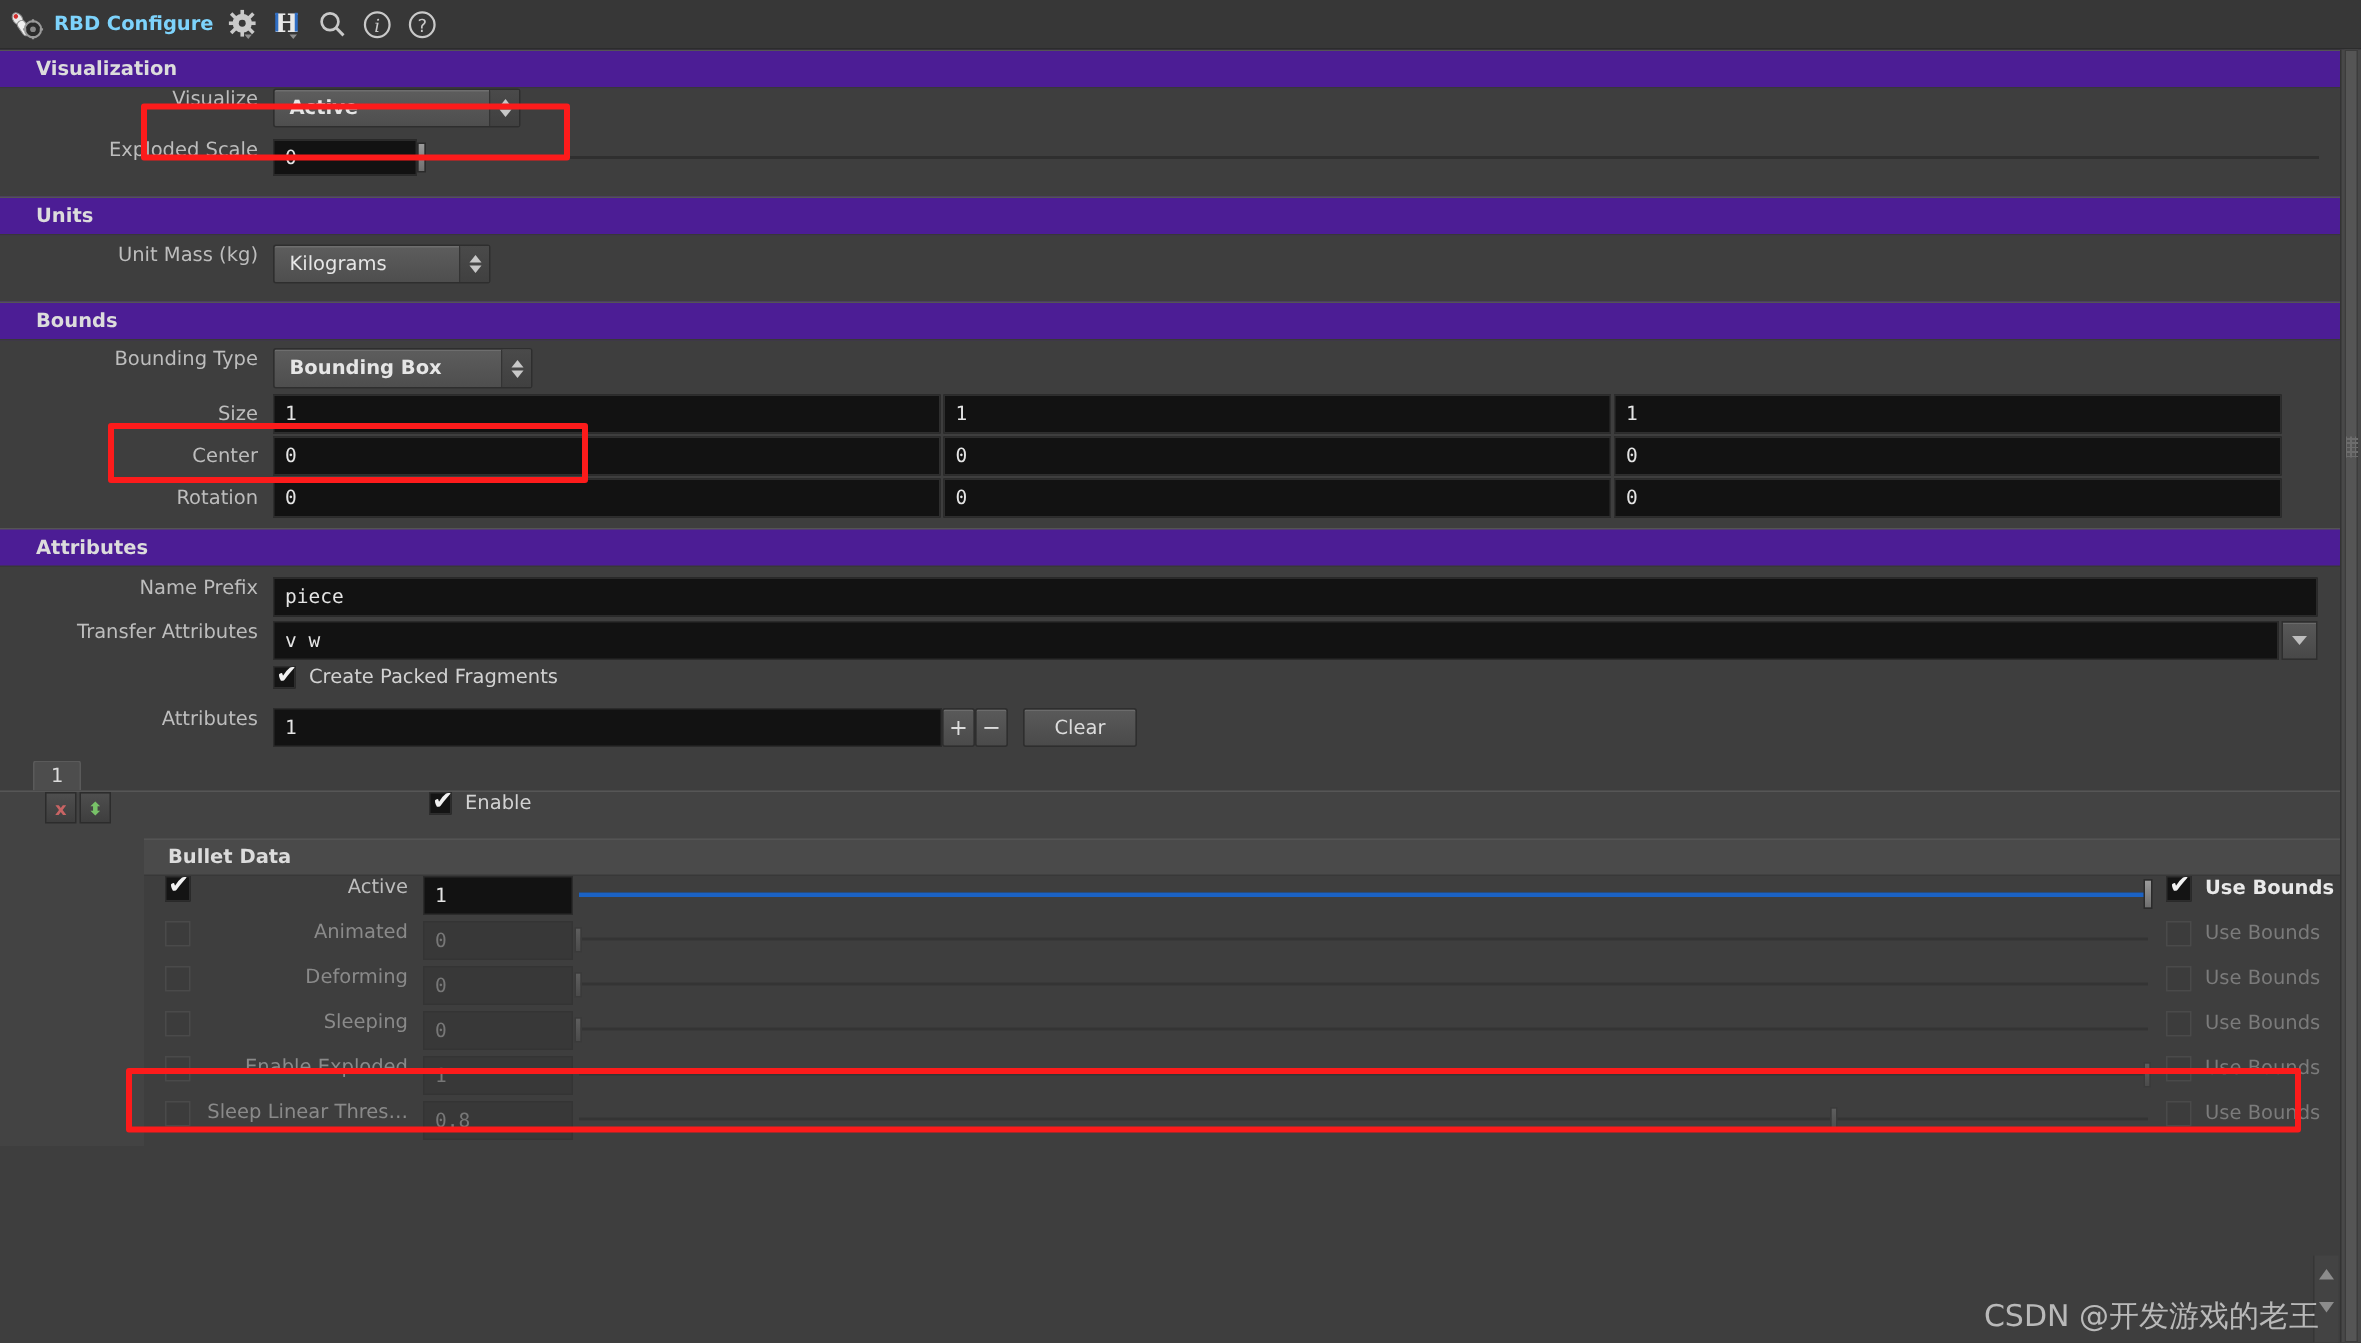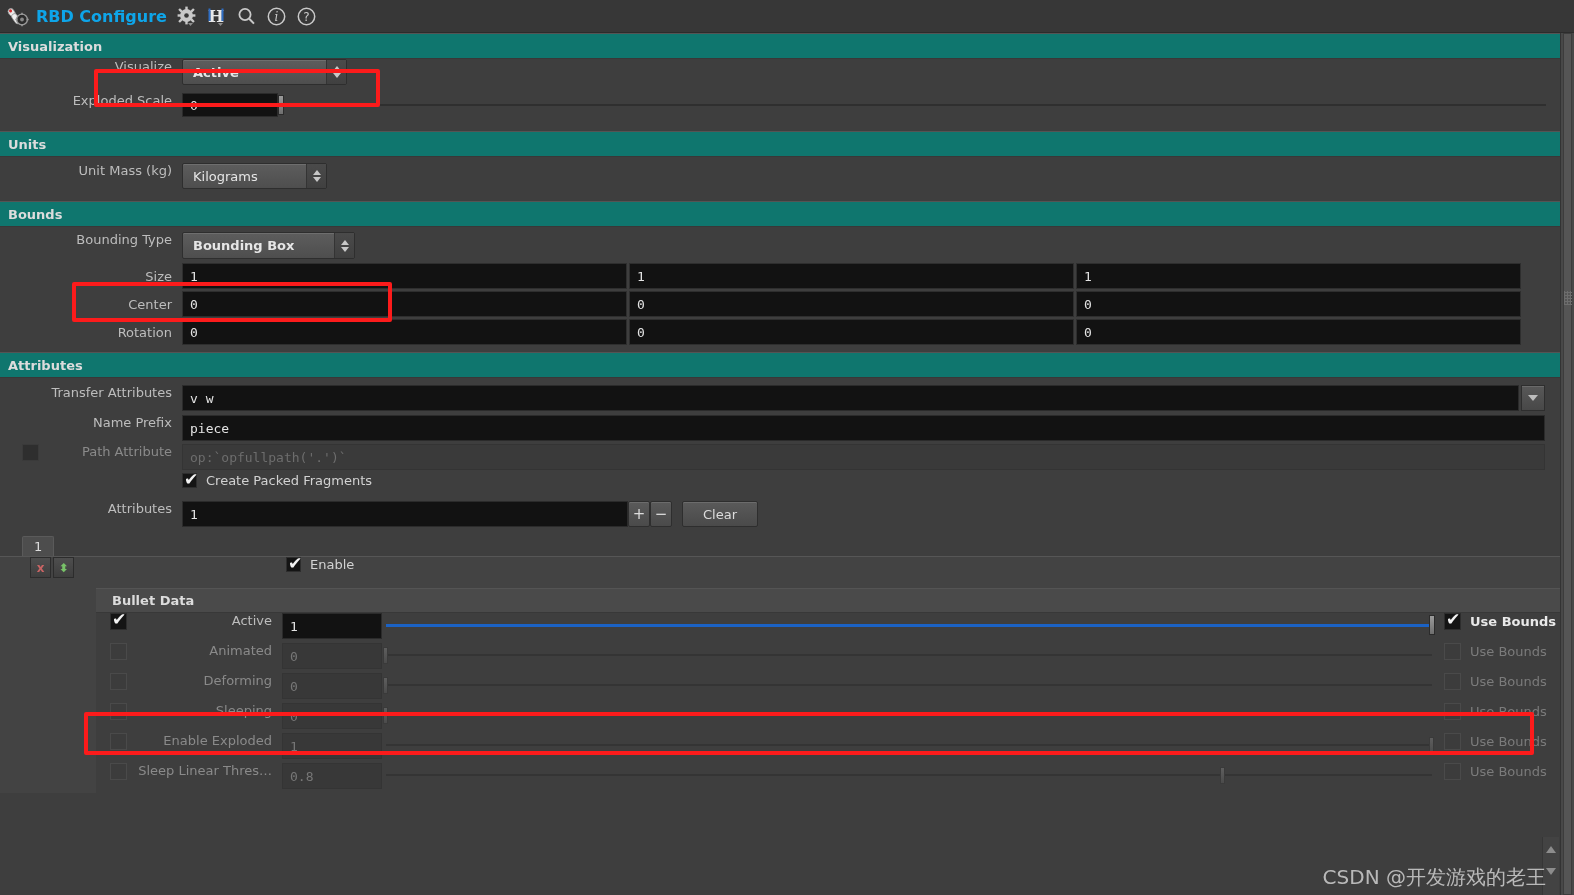--- a/index.html
+++ b/index.html
@@ -22,40 +22,40 @@
     height: 33px; background: #373737;
     display: flex; align-items: center;
     border-bottom: 1px solid #2c2c2c;
     position: relative;
   }
   .node-icon {
     width: 26px; height: 26px; margin-left: 6px; margin-right: 4px;
     position: relative; flex: 0 0 auto;
   }
   .title-label {
-    font-weight: bold; font-size: 16px; color: #0ea5e9;
+    font-weight: bold; font-size: 13px; color: #7dd3fc;
     margin-right: 9px; white-space: nowrap;
   }
   .name-field {
     flex: 1 1 auto; height: 27px; background: #121212;
     border: 1px solid #2a2a2a;
     display: flex; align-items: center;
     padding-left: 7px; margin-right: 4px;
     font-family: "DejaVu Sans Mono", "Liberation Mono", monospace;
     font-size: 13.5px; color: #e8e8e8;
   }
   .title-icons { display: flex; align-items: center; gap: 9px; padding-right: 10px; flex: 0 0 auto; }
   .ticon { width: 21px; height: 21px; display: flex; align-items: center; justify-content: center; position: relative; }
   .ticon svg { display: block; }
 
   
   .section {
-    height: 26px; background: #0f766e;
+    height: 26px; background: #4c1d95;
     display: flex; align-items: center;
-    padding-left: 8px;
+    padding-left: 24px;
     font-weight: bold; font-size: 13px; color: #dcdcdc;
     border-top: 1px solid #545454;
     border-bottom: 1px solid #383838;
   }
   .section.sub {
     background: #4a4a4a; margin-left: 96px; padding-left: 16px;
     height: 25px;
   }
 
   
@@ -337,36 +337,30 @@
           <div class="vec-cell" style="width: 445px; margin-left: 2px;">0</div>
           <div style="width: 27px;"></div>
         </div>
       </div>
     <div style="height:6px;"></div>
   </div>
 
   <div class="section">Attributes</div>
   <div class="body-pane">
     <div style="height:7px;"></div>
+    <div class="row" style="height:29px;">
+      <div class="label">Name Prefix</div>
+      <div class="field" style="flex:1 1 auto;margin-right:29px;height:26px;">piece</div>
+    </div>
     <div class="row" style="height:30px;">
       <div class="label">Transfer Attributes</div>
       <div class="field" style="flex:1 1 auto;height:26px;">v w</div>
       <div class="ddbtn" style="margin-left:2px;margin-right:29px;height:26px;">
         <div class="dd-tri"></div>
       </div>
-    </div>
-    <div class="row" style="height:29px;">
-      <div class="label">Name Prefix</div>
-      <div class="field" style="flex:1 1 auto;margin-right:29px;height:26px;">piece</div>
-    </div>
-    <div class="row" style="height:29px;">
-      <div class="gutter"></div>
-      <div class="cbox off" style="width:17px;height:17px;"></div>
-      <div class="label" style="width:143px;"><span class="label dim" style="width:auto;padding:0;">Path Attribute</span></div>
-      <div class="field dimtext" style="flex:1 1 auto;margin-right:29px;height:26px;">op:`opfullpath('.')`</div>
     </div>
     <div class="row" style="height:28px;">
       <div class="label" style="width:182px;"></div>
       <div class="cbox">
           <span class="tick">✔</span>
         </div>
       <div class="cb-label">Create Packed Fragments</div>
     </div>
     <div class="row" style="height:32px;">
       <div class="label">Attributes</div>

